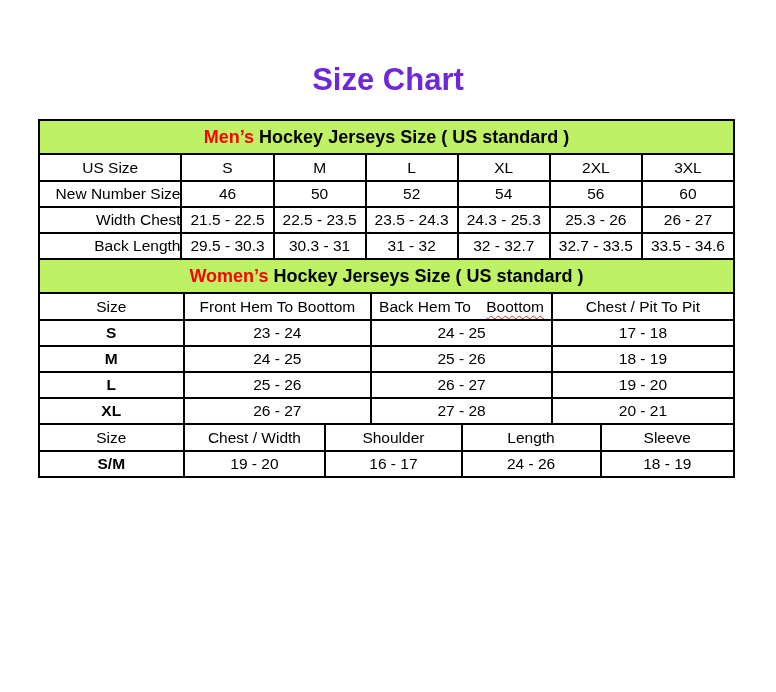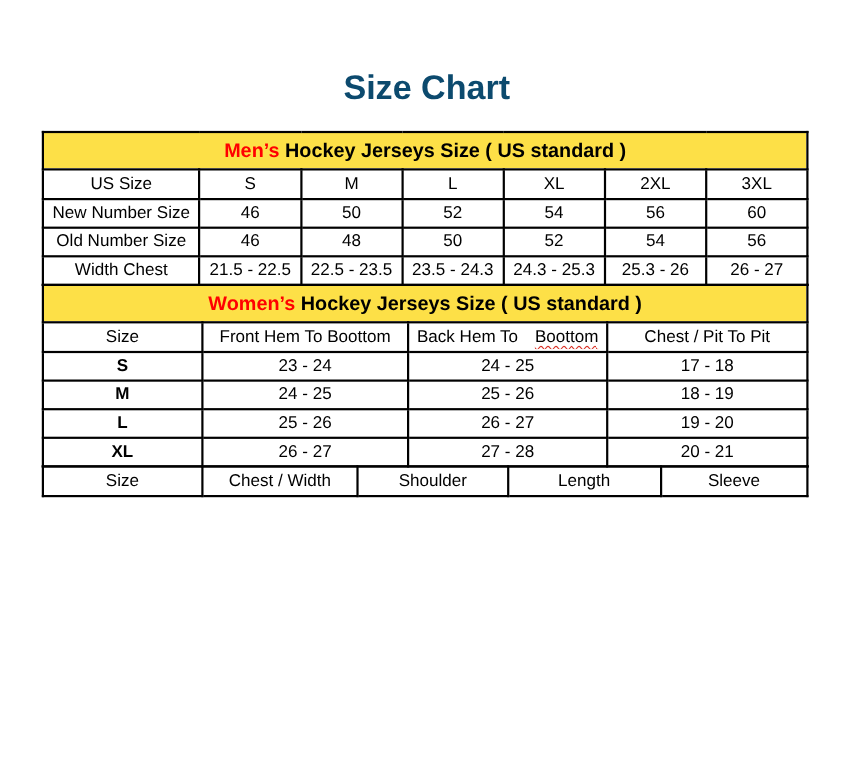--- a/index.html
+++ b/index.html
@@ -7,54 +7,54 @@
     width: 776px; height: 692px;
     background: #ffffff;
     font-family: "Liberation Sans", sans-serif;
     overflow: hidden;
   }
   .title {
     margin-top: 62px;
     text-align: center;
     font-size: 31px;
     font-weight: bold;
-    color: #0c4a6e;
+    color: #6d28d9;
   }
   .chart-wrap {
     margin: 21px 0 0 38px;
     width: 697px;
   }
   table {
     border-collapse: collapse;
     width: 100%;
     table-layout: fixed;
   }
   table + table { margin-top: -2px; }
   th, td {
     border: 2px solid #000;
     text-align: center;
     vertical-align: middle;
     color: #000;
     overflow: hidden;
     white-space: nowrap;
   }
   tr.banner td {
-    background: #fde047;
+    background: #bef264;
     height: 34px;
     font-size: 18px;
     font-weight: bold;
   }
   tr.banner .hl { color: #FF0000; }
   tr.colhead th {
     height: 27px;
     font-size: 15.5px;
     font-weight: normal;
   }
   td.val, td.rowlabel { height: 26px; font-size: 15.5px; }
-  .men td.rowlabel { font-weight: normal; }
+  .men td.rowlabel { font-weight: normal; text-align: right; }
   .women td.rowlabel, .youth td.rowlabel { font-weight: bold; }
   .misspelled {
     text-decoration: underline wavy #D93025;
     text-decoration-thickness: 1px;
     text-underline-offset: 3px;
     margin-left: 11px;
   }
 </style>
 </head>
 <body>
@@ -91,36 +91,36 @@
           <tr>
             <td class="rowlabel">New Number Size</td>
             <td class="val">46</td>
             <td class="val">50</td>
             <td class="val">52</td>
             <td class="val">54</td>
             <td class="val">56</td>
             <td class="val">60</td>
           </tr>
           <tr>
-            <td class="rowlabel">Old Number Size</td>
-            <td class="val">46</td>
-            <td class="val">48</td>
-            <td class="val">50</td>
-            <td class="val">52</td>
-            <td class="val">54</td>
-            <td class="val">56</td>
-          </tr>
-          <tr>
             <td class="rowlabel">Width Chest</td>
             <td class="val">21.5 - 22.5</td>
             <td class="val">22.5 - 23.5</td>
             <td class="val">23.5 - 24.3</td>
             <td class="val">24.3 - 25.3</td>
             <td class="val">25.3 - 26</td>
             <td class="val">26 - 27</td>
+          </tr>
+          <tr>
+            <td class="rowlabel">Back Length</td>
+            <td class="val">29.5 - 30.3</td>
+            <td class="val">30.3 - 31</td>
+            <td class="val">31 - 32</td>
+            <td class="val">32 - 32.7</td>
+            <td class="val">32.7 - 33.5</td>
+            <td class="val">33.5 - 34.6</td>
           </tr>
         </tbody>
     </table>
 
     <table class="size-table women">
       <colgroup>
         <col style="width:20.8%">
           <col style="width:27%">
           <col style="width:26%">
           <col style="width:26.2%">
@@ -171,17 +171,24 @@
           <col style="width:19.2%">
       </colgroup>
       <tbody>
       <tr class="colhead">
             <th>Size</th>
             <th>Chest / Width</th>
             <th>Shoulder</th>
             <th>Length</th>
             <th>Sleeve</th>
           </tr>
+          <tr>
+            <td class="rowlabel">S/M</td>
+            <td class="val">19 - 20</td>
+            <td class="val">16 - 17</td>
+            <td class="val">24 - 26</td>
+            <td class="val">18 - 19</td>
+          </tr>
         </tbody>
     </table>
 
   </div>
 </div>
 
 </body></html>

